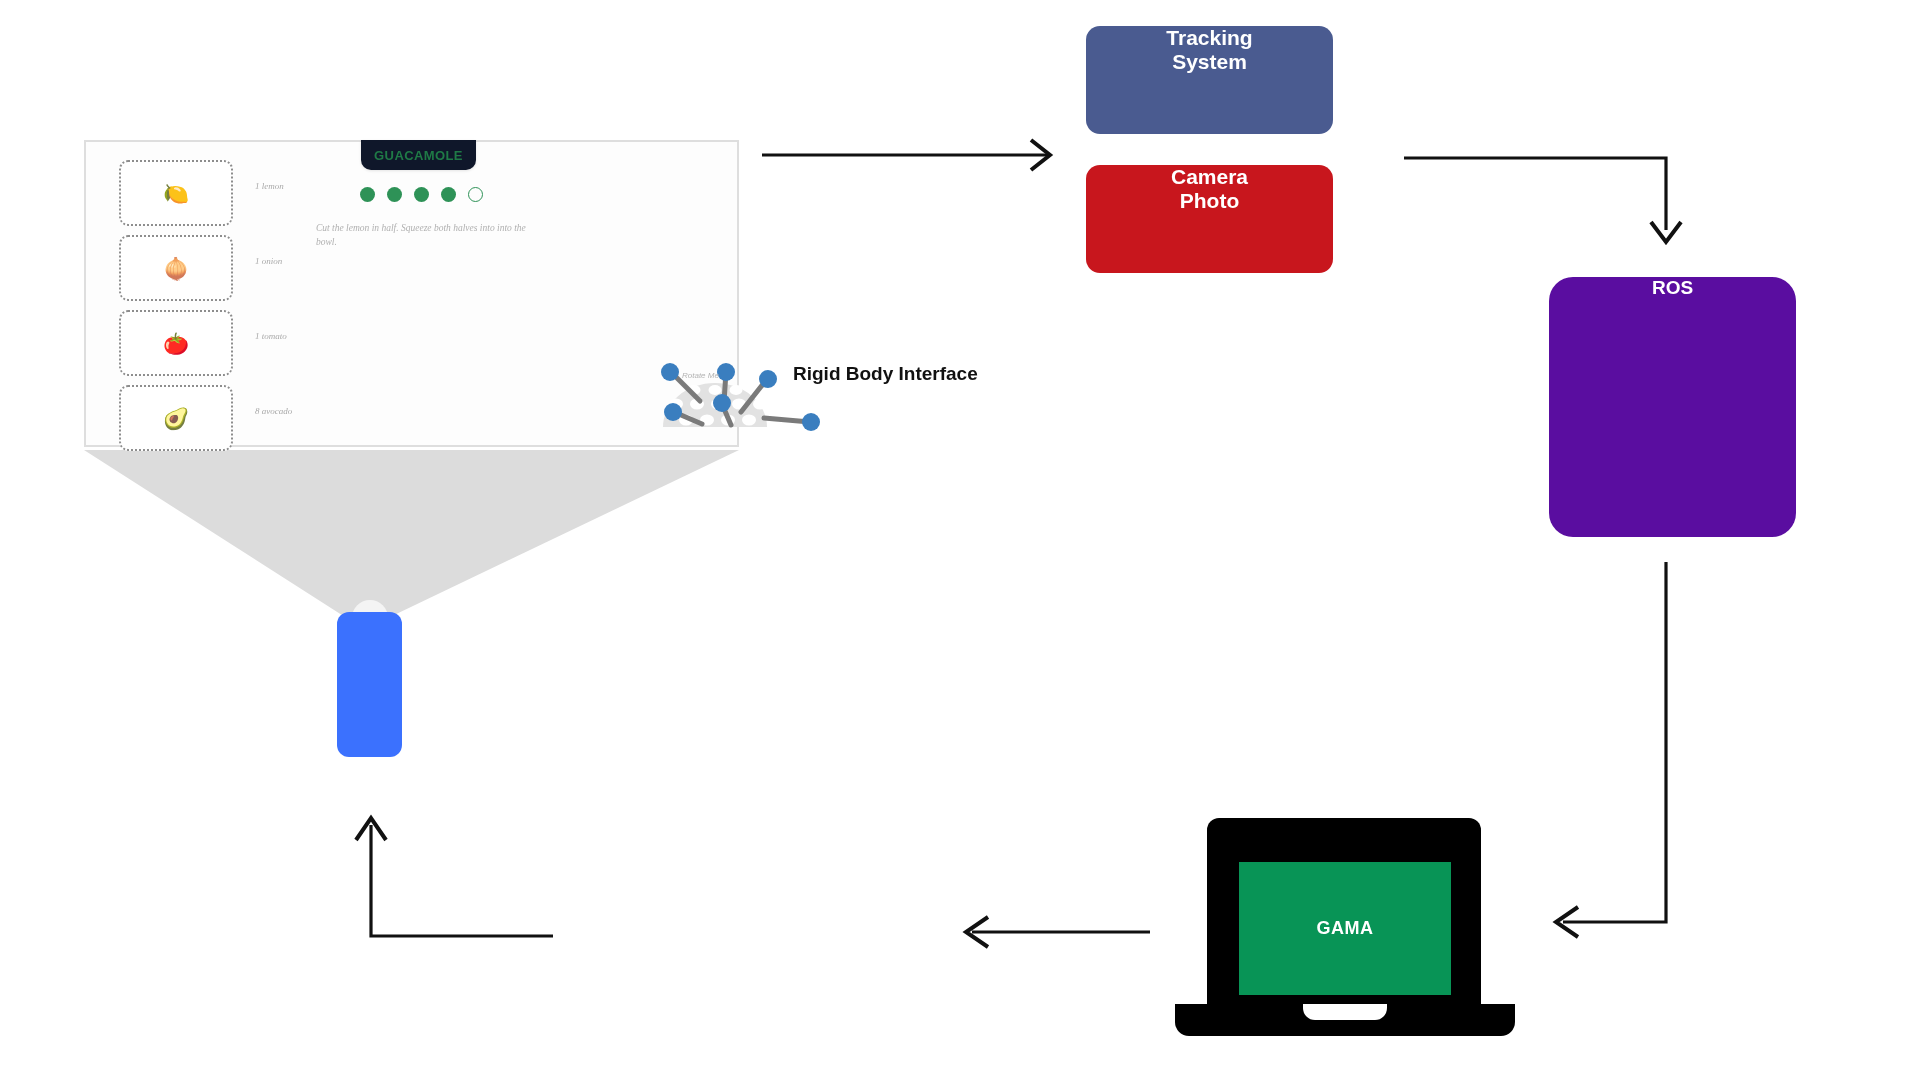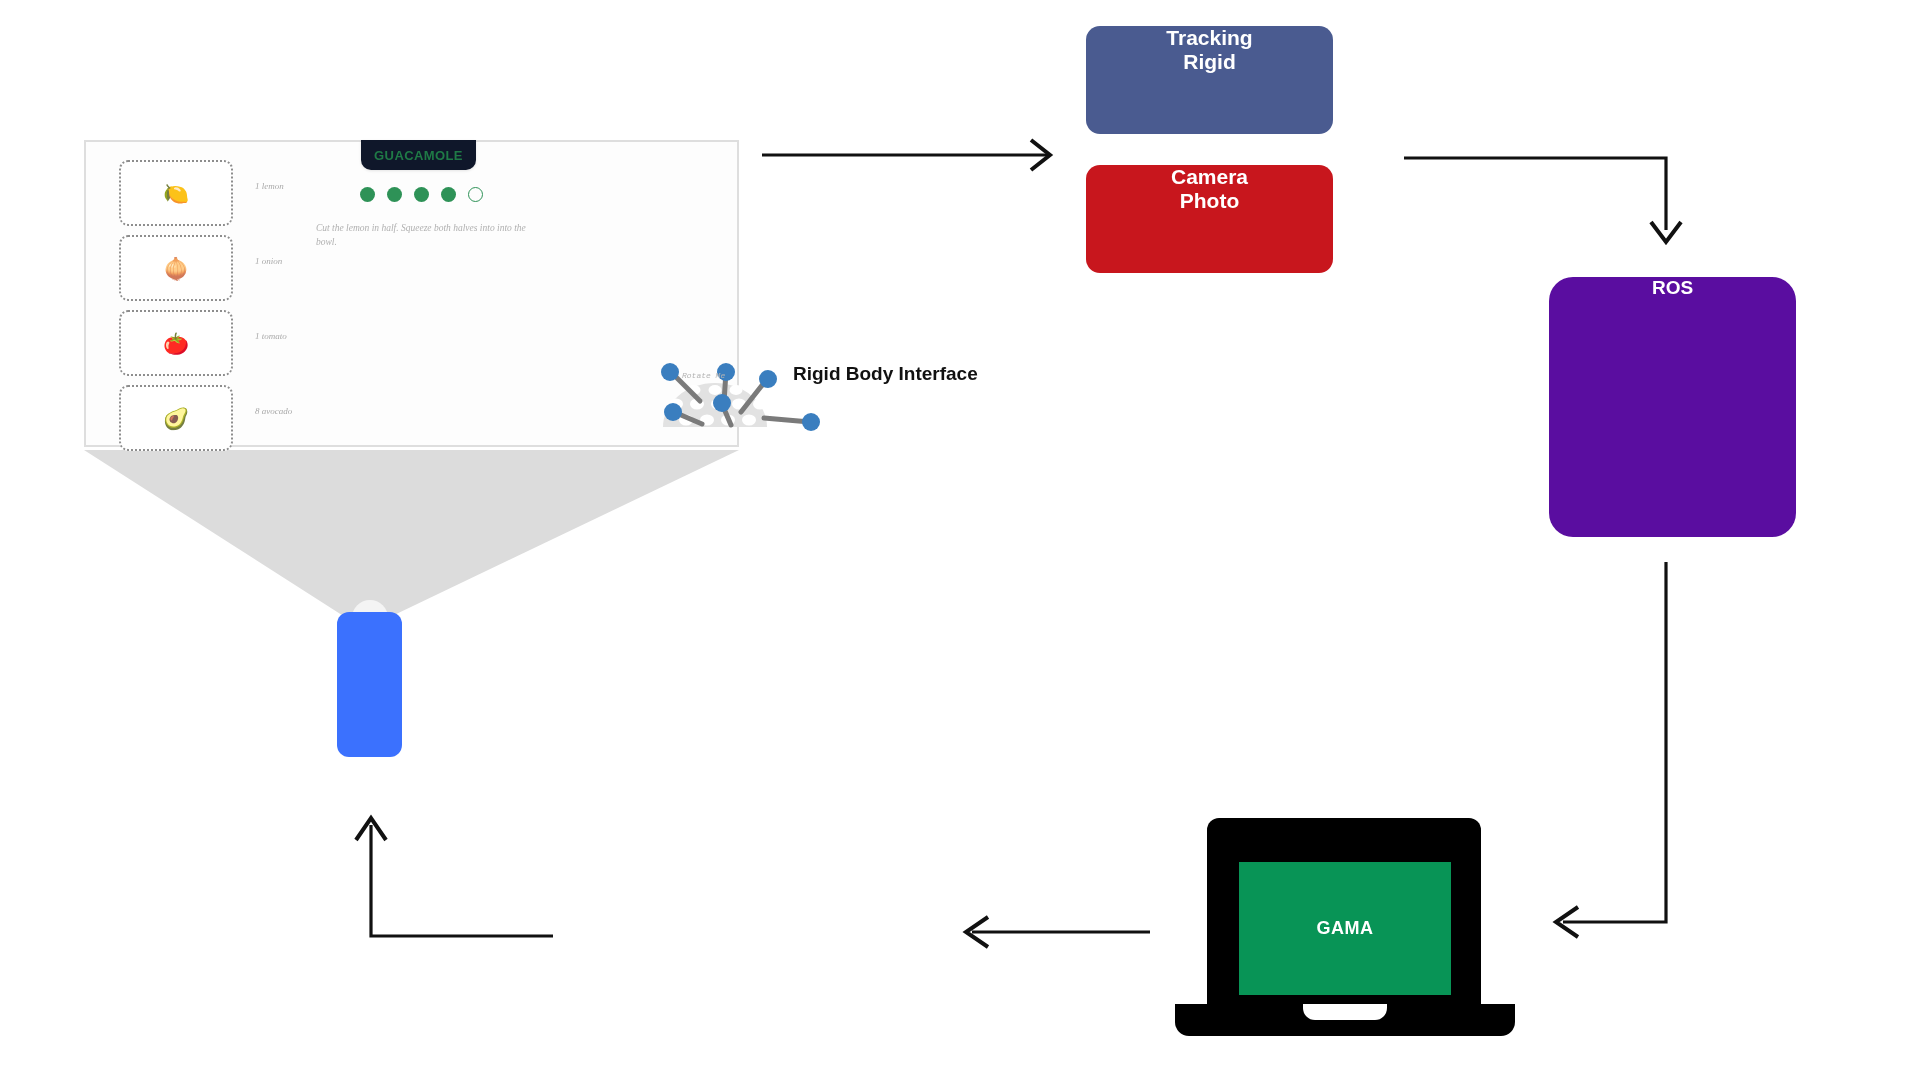--- a/index.html
+++ b/index.html
@@ -154,28 +154,28 @@
     </g>
     <g fill="#3a7ebf">
       <circle cx="670" cy="372" r="9"></circle>
       <circle cx="726" cy="372" r="9"></circle>
       <circle cx="768" cy="379" r="9"></circle>
       <circle cx="673" cy="412" r="9"></circle>
       <circle cx="722" cy="403" r="9"></circle>
       <circle cx="811" cy="422" r="9"></circle>
     </g>
   </svg>
-  <div style="position:absolute;left:682px;top:371px;font-size:8px;color:#b3b3b3;font-style:italic;font-family:Liberation Mono, monospace;">Rotate Me</div>
+  <div style="position:absolute;left:682px;top:371px;font-size:8px;color:#b3b3b3;font-style:italic;font-family:Liberation Sans, sans-serif;">Rotate Me</div>
 
   <div class="rbi-caption">Rigid Body Interface</div>
 
   <div class="block blk-tracking">
     <div>
       <span>Tracking</span>
-      <span>Rigid</span>
+      <span>System</span>
     </div>
   </div>
 
   <div class="block blk-camera">
     <div>
       <span>Camera</span>
       <span>Photo</span>
     </div>
   </div>
 

